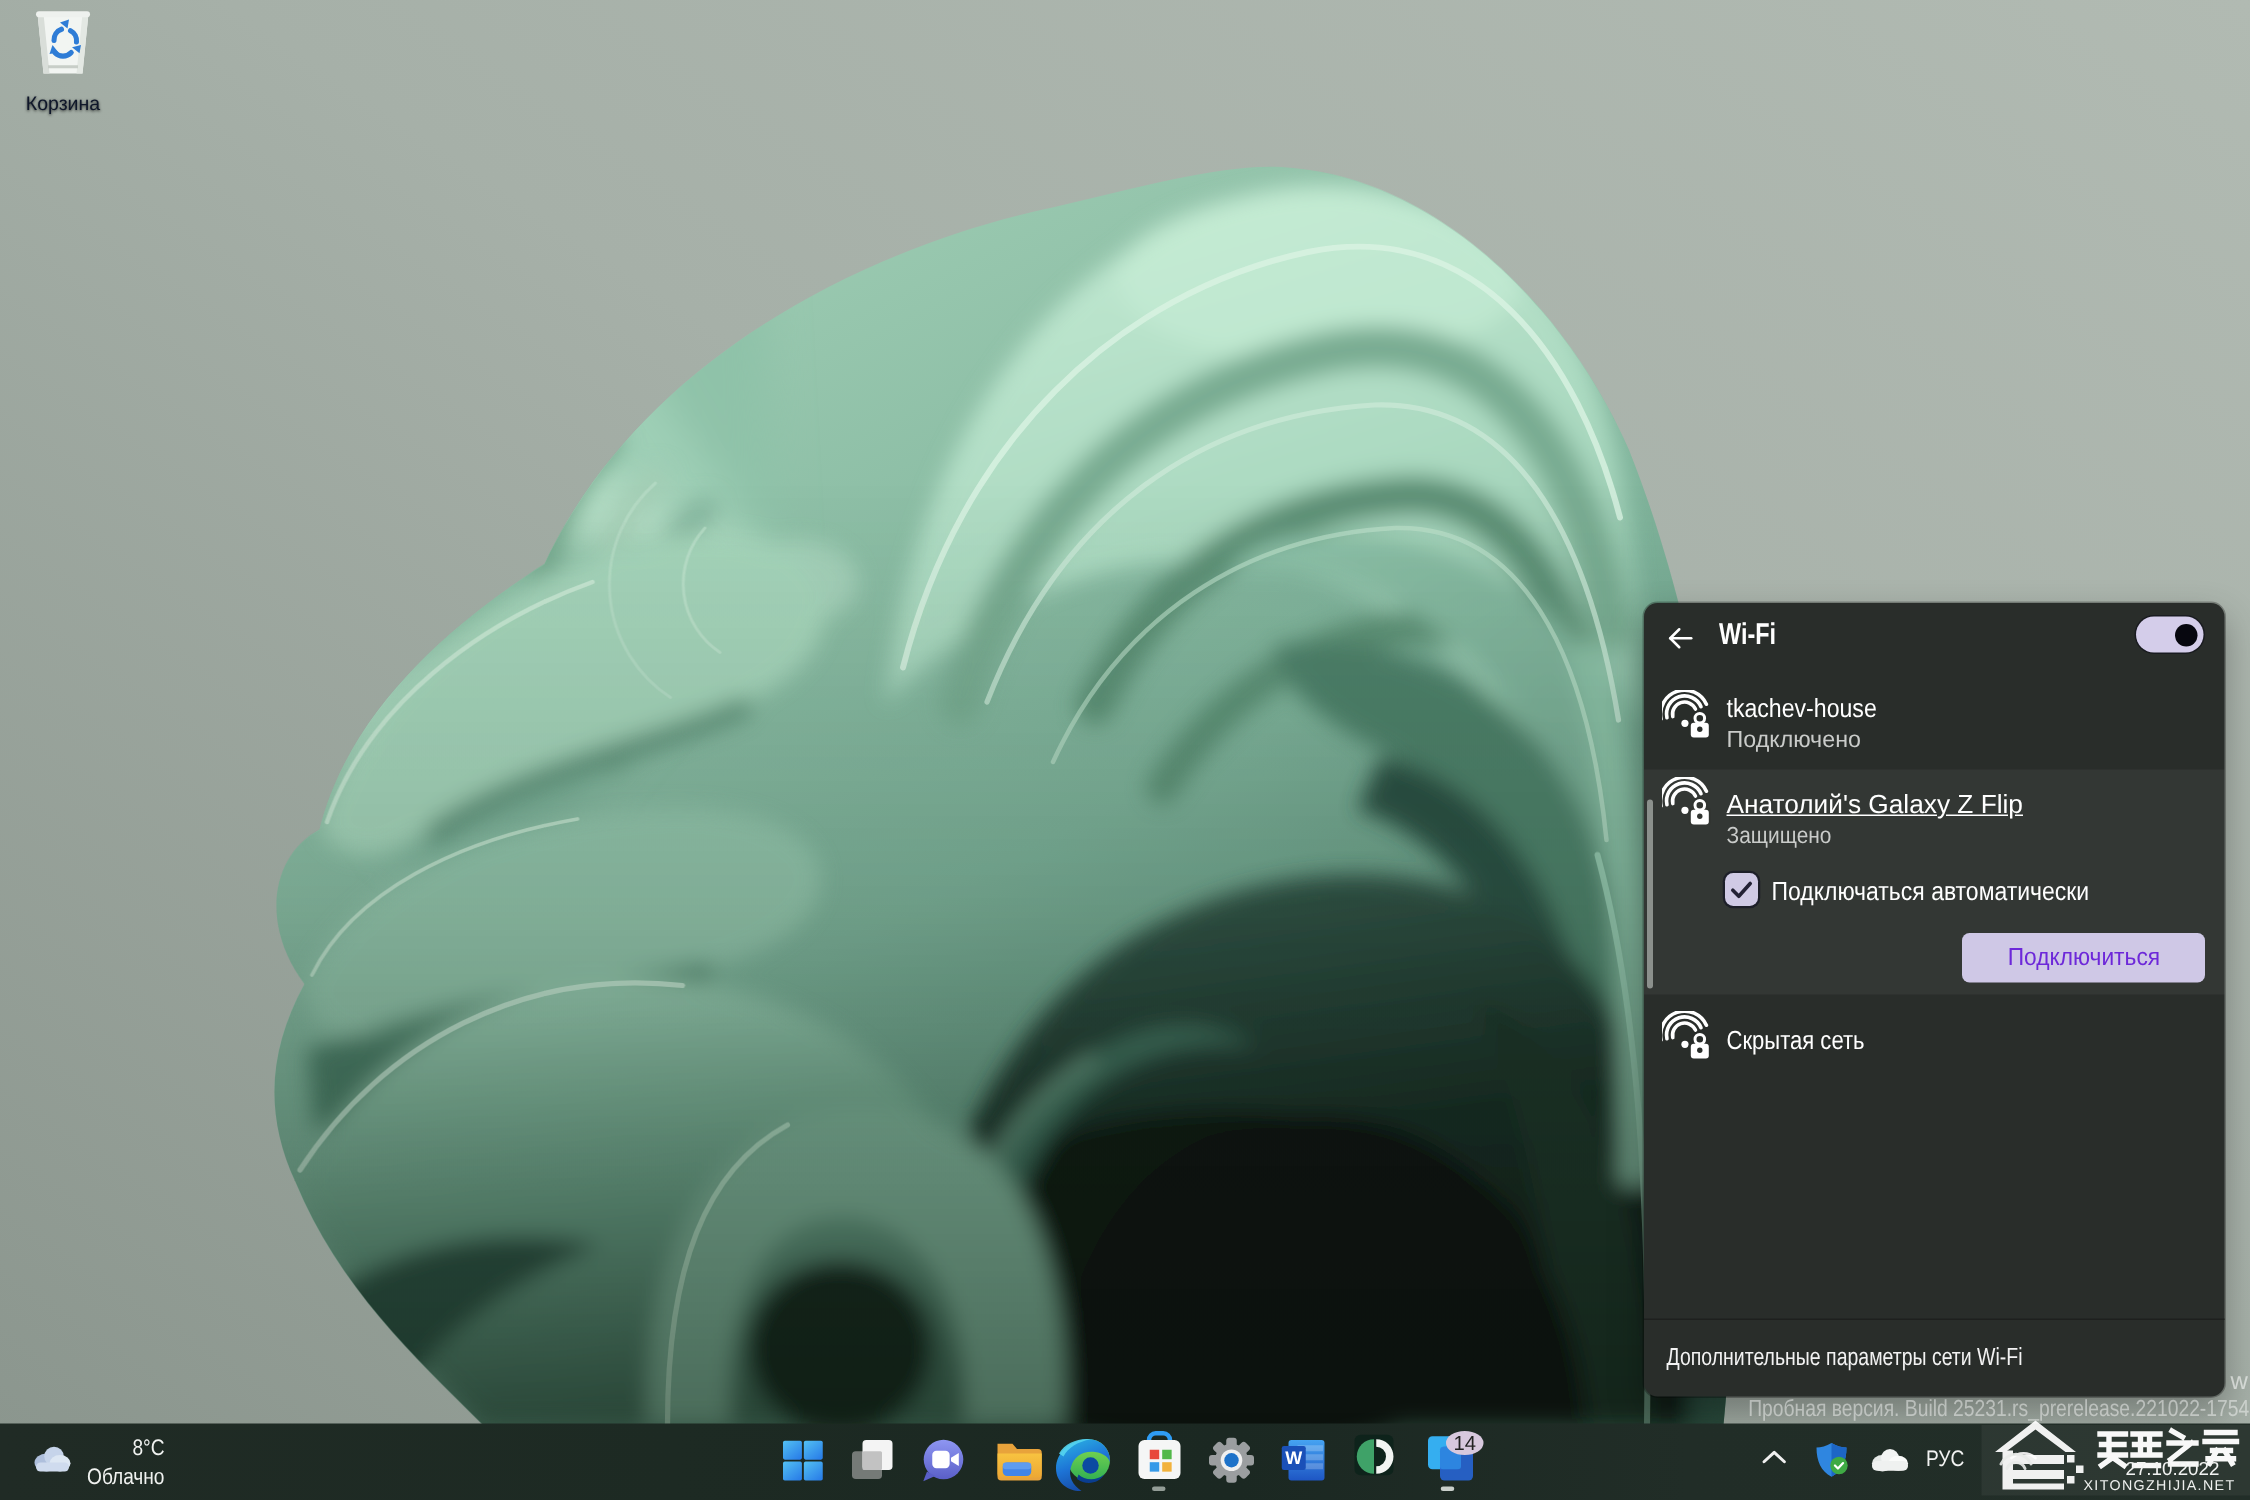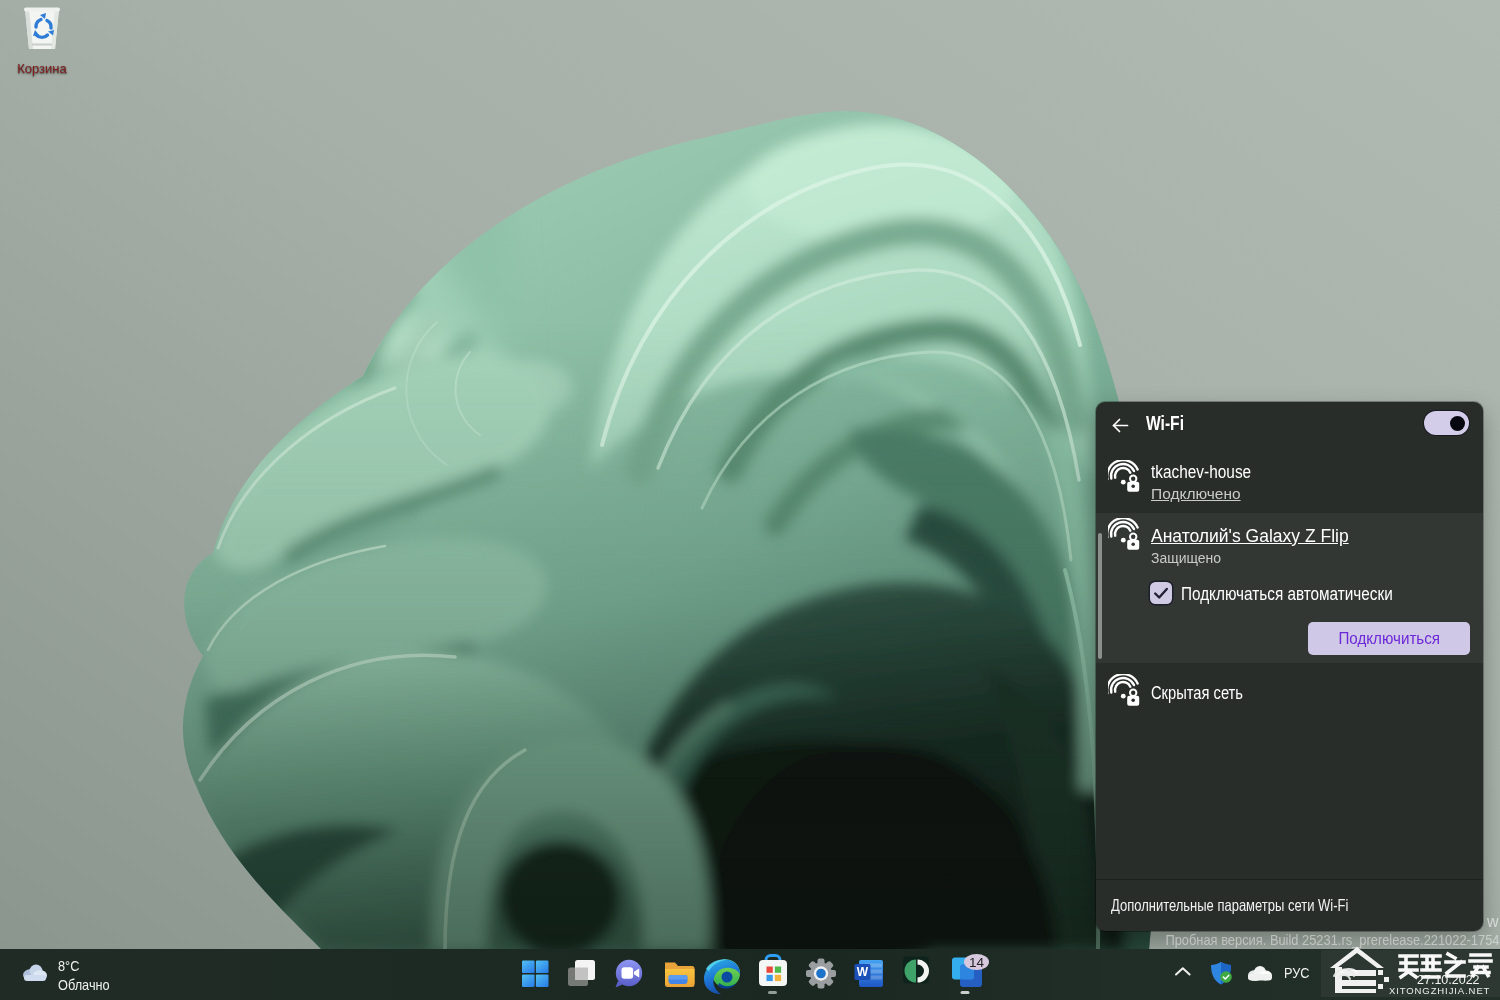--- a/index.html
+++ b/index.html
@@ -3,21 +3,21 @@
 <meta charset="utf-8">
 <style>
   * { margin:0; padding:0; box-sizing:border-box; }
   html,body { width:1500px; height:1000px; overflow:hidden; background:#9aa59d; }
   body { font-family:"Liberation Sans", sans-serif; }
   #scene { position:relative; width:1500px; height:1000px; overflow:hidden; }
   #wall { position:absolute; left:0; top:0; }
 
   
   #bin { position:absolute; left:14px; top:5px; width:56px; text-align:center; }
-  #bin .lbl { margin-top:9px; color:#7f1d1d; font-size:13px; text-shadow:0 1px 2px rgba(0,0,0,.75); }
+  #bin .lbl { margin-top:9px; color:#0f172a; font-size:13px; text-shadow:0 1px 2px rgba(0,0,0,.75); }
 
   
   #panel { position:absolute; left:1096px; top:402px; width:387px; height:529px;
            background:#292d2a; border-radius:9px; box-shadow:0 10px 24px rgba(0,0,0,.30), 0 0 0 1px rgba(0,0,0,.28);
            color:#fff; }
   #panel .hdr-title { position:absolute; left:50px; top:10px; font-size:20px; font-weight:700; letter-spacing:0px; }
   #panel .abs { position:absolute; }
   .sel { position:absolute; left:0; top:111px; width:387px; height:150px; background:rgba(255,255,255,.05); }
   .ttl { font-size:17.5px; color:#fff; line-height:22px; white-space:nowrap; }
   .sub { font-size:15.5px; color:#c9cbc9; line-height:22px; white-space:nowrap; }
@@ -28,21 +28,21 @@
          background:#d0cae5; box-shadow:0 0 0 1.5px rgba(18,18,36,.65); }
   .btn { position:absolute; left:212px; top:220px; width:162px; height:33px; border-radius:5px;
          background:#cfc8e6; color:#6d28d9; font-size:16.5px; font-weight:500;
          display:flex; align-items:center; justify-content:center; }
   .scrollbar { position:absolute; left:2px; top:131px; width:3.5px; height:126px; background:#8b908c; border-radius:2px; }
   .sep { position:absolute; left:0; top:477px; width:387px; height:1px; background:#1e201e; }
   .more { position:absolute; left:15px; top:494px; font-size:16.5px; color:#f2f2f2; }
 
   
   #taskbar { position:absolute; left:0; top:949px; width:1500px; height:51px;
-             background:linear-gradient(90deg,#202b25 0%,#1d2a23 30%,#1b2822 55%,#212d27 75%,#222e28 100%); }
+             background:linear-gradient(90deg,#202b25 0%,#1d2a23 30%,#1b2822 55%,#212d27 75%,#222e28 100%);text-align:right; }
   #weather { position:absolute; left:20px; top:8px; display:flex; }
   #weather .t { margin-left:10px; color:#f0f2f0; font-size:15px; line-height:18.5px; transform:scaleX(0.85); transform-origin:0 0; }
   .trayTxt { position:absolute; color:#f2f3f2; font-size:15px; }
 
   
   #evalmark { position:absolute; right:1px; top:931px; font-size:15.5px; color:rgba(255,255,255,.45); white-space:nowrap; transform:scaleX(0.83); transform-origin:100% 0; }
   #evalw { position:absolute; left:1487px; top:913px; font-size:16px; color:rgba(255,255,255,.55); }
   #wmbox { position:absolute; left:1321px; top:950px; width:179px; height:47px; background:rgba(255,255,255,.05); }
 </style>
 </head>
@@ -238,21 +238,21 @@
       <path d="M7.2,17.7 A8,8 0 0 1 22.3,12.7"></path>
     </g>
     <circle cx="15.3" cy="22.2" r="2.4" fill="#fff" stroke="none"></circle>
     <circle cx="25.2" cy="19" r="5.3" fill="#292d2a" stroke="none"></circle>
     <rect x="17.9" y="20.3" width="14.6" height="12.3" rx="2.5" fill="#292d2a" stroke="none"></rect>
     <circle cx="25.2" cy="18.8" r="3.2" stroke="#fff" stroke-width="2" fill="none"></circle>
     <rect x="19.2" y="21.8" width="12" height="9.9" rx="2" fill="#fff" stroke="none"></rect>
     <circle cx="25.2" cy="26.2" r="1.8" fill="#292d2a" stroke="none"></circle>
   </svg>
   <div class="abs ttl" style="left:55px; top:59px; transform:scaleX(0.88); transform-origin:0 0;">tkachev-house</div>
-  <div class="abs sub" style="left:55px; top:81px;text-decoration:underline;">Подключено</div>
+  <div class="abs sub" style="left:55px; top:81px;">Подключено</div>
 
   <svg class="abs" style="left:12px; top:116px;" width="34" height="32" viewBox="0 0 34 32">
     <g stroke="#fff" stroke-width="2.4" fill="none" stroke-linecap="round">
       <path d="M-0.65,19.3 A16,16 0 0 1 29.6,9.5"></path>
       <path d="M3.3,18.5 A12,12 0 0 1 26.0,11.1"></path>
       <path d="M7.2,17.7 A8,8 0 0 1 22.3,12.7"></path>
     </g>
     <circle cx="15.3" cy="22.2" r="2.4" fill="#fff" stroke="none"></circle>
     <circle cx="25.2" cy="19" r="5.3" fill="#323531" stroke="none"></circle>
     <rect x="17.9" y="20.3" width="14.6" height="12.3" rx="2.5" fill="#323531" stroke="none"></rect>

